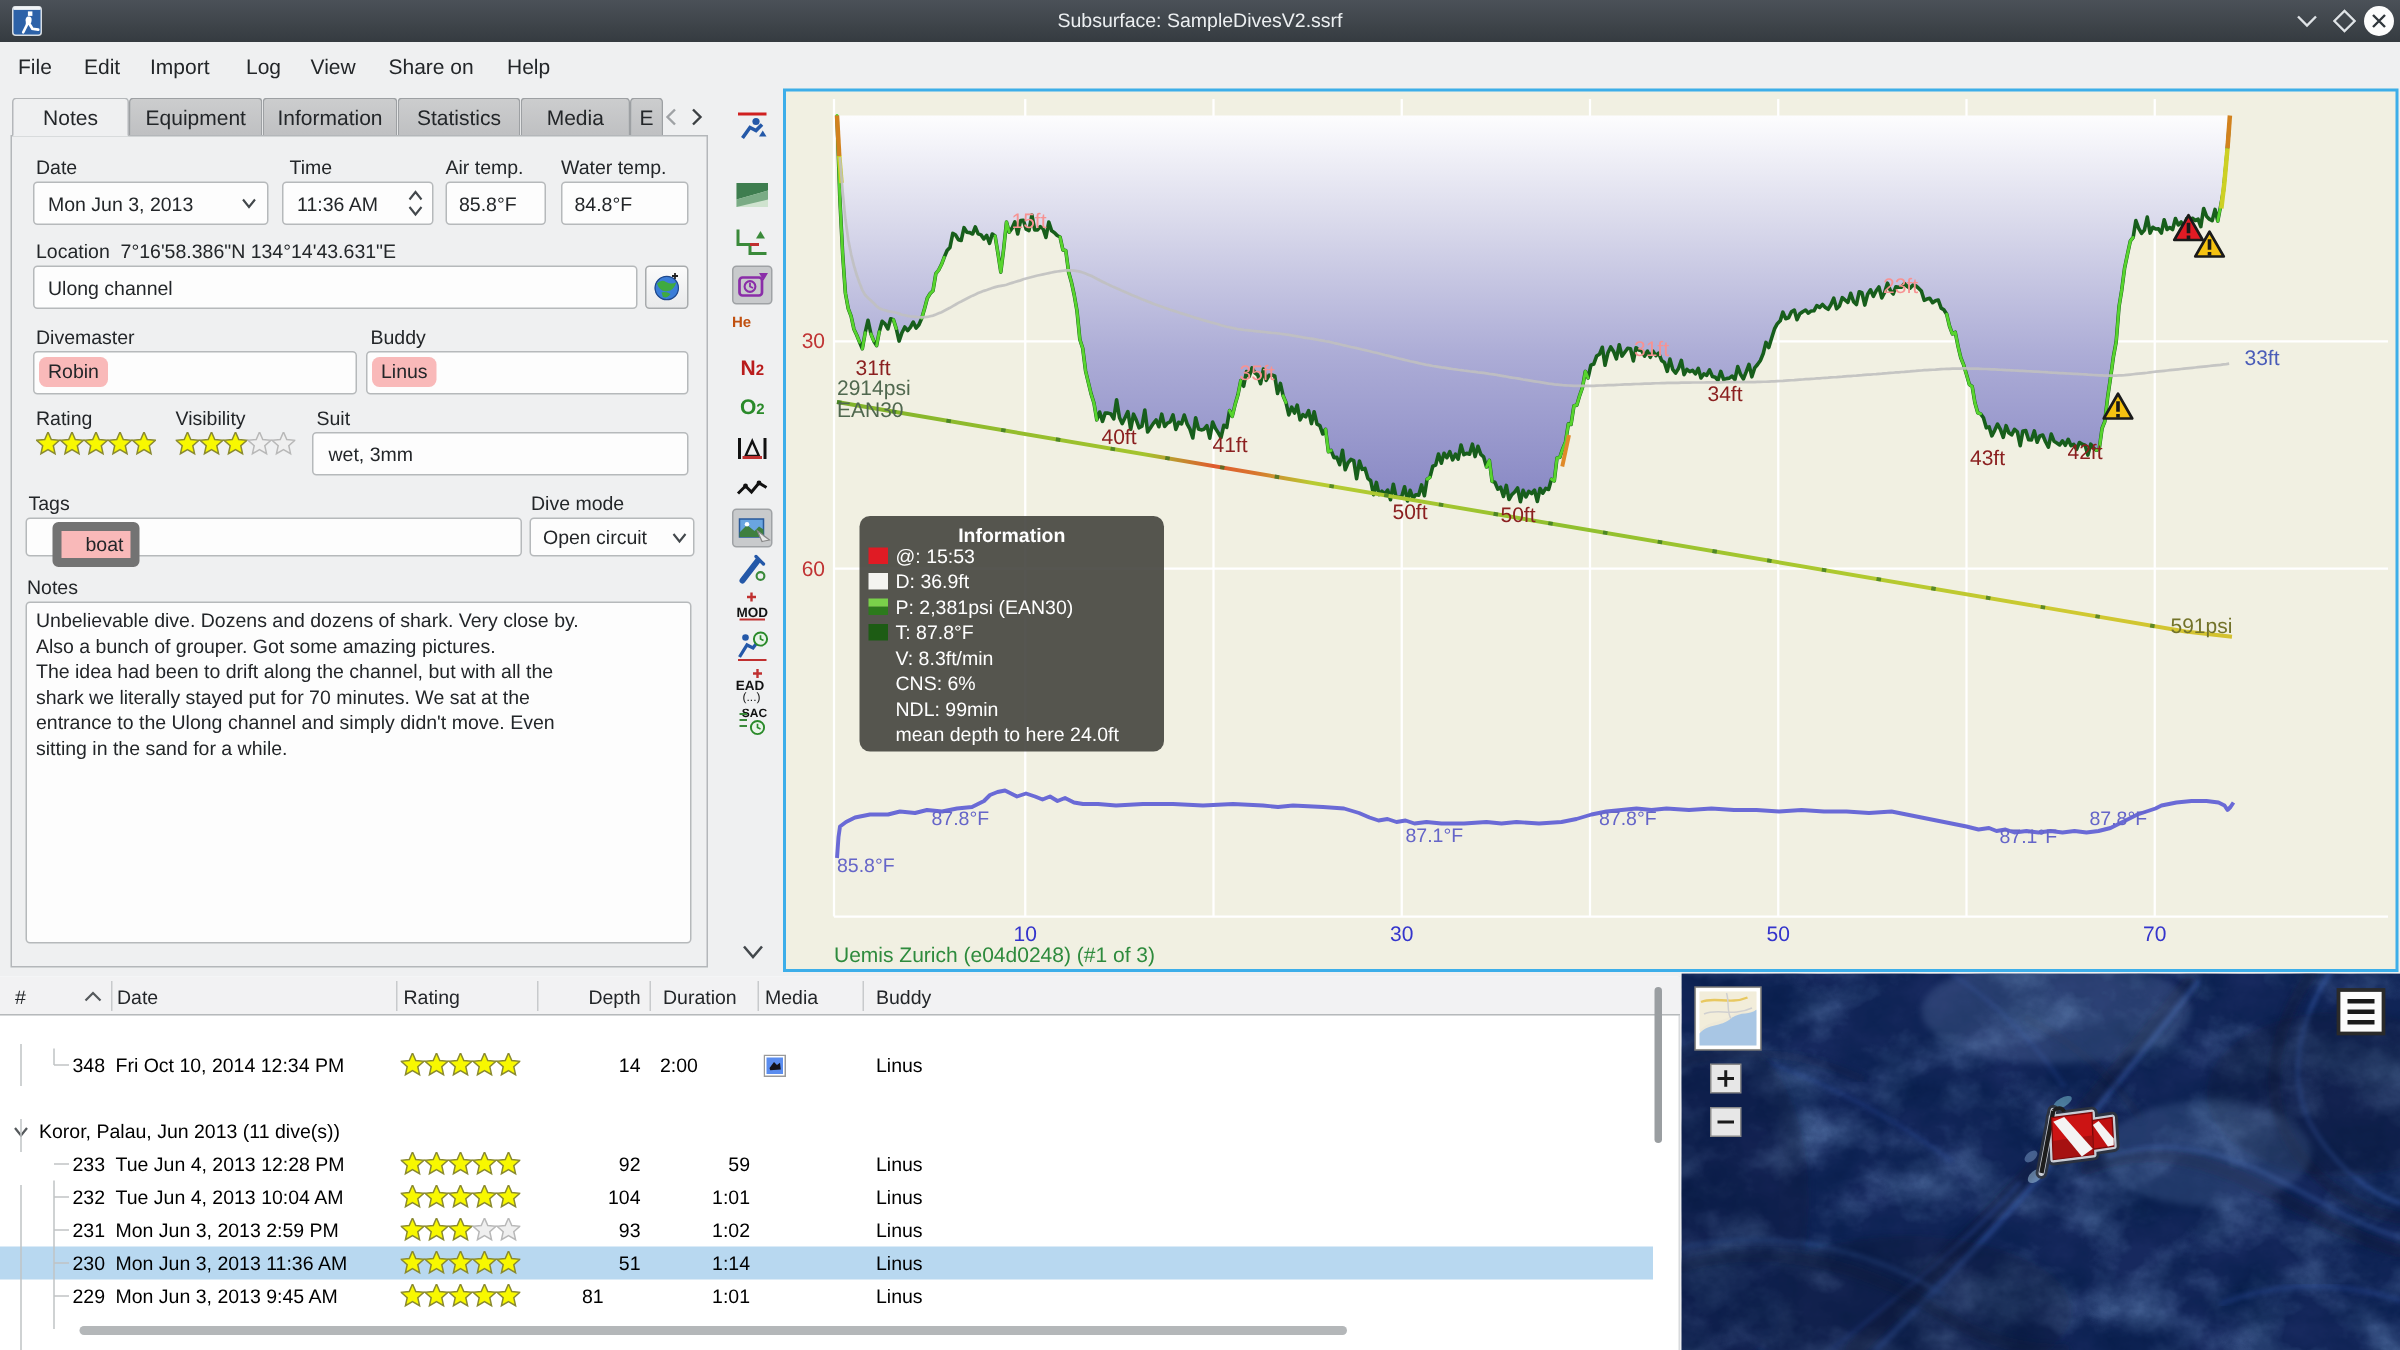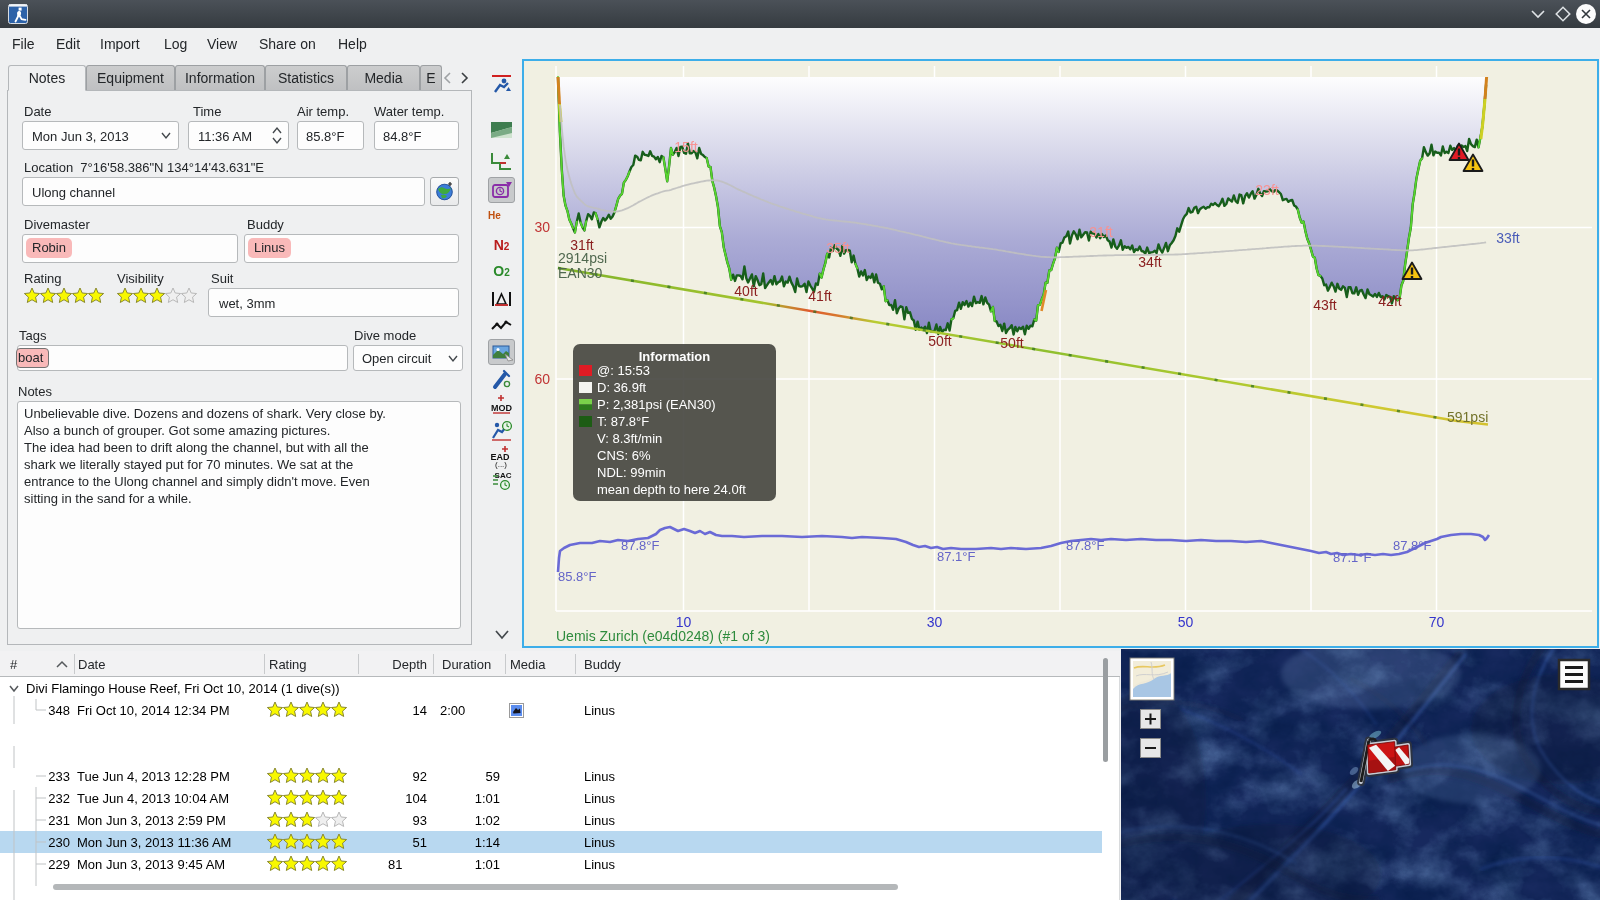--- a/index.html
+++ b/index.html
@@ -39,20 +39,21 @@
 </style></head><body>
 
 <div id="titlebar">
 <svg class="abs" style="left:8px;top:4px" width="20" height="20" viewBox="0 0 20 20">
  <rect x="0.5" y="0.5" width="19" height="19" rx="2" fill="#2d62a8" stroke="#d8dde2"></rect>
  <path d="M1 1.5 L19 1.5" stroke="#f2f4f6" stroke-width="2.2"></path>
  <rect x="10.6" y="3.6" width="3" height="3" fill="#fff"></rect>
  <path d="M9.2 10.5 C8.6 8 10 6.6 11.6 7 C13.2 7.4 13.4 9 12.8 11 L12 13 L9.2 12.5 Z" fill="#fff"></path>
  <path d="M10 12.5 L7.5 17.5 M12.2 12.8 L13.6 15.2 L17.5 15.8" stroke="#fff" stroke-width="1.8" fill="none" stroke-linecap="round"></path>
 </svg>
+<div class="title">Subsurface: SampleDivesV2.ssrf</div>
 <svg class="abs" style="left:1530px;top:8px" width="16" height="12" viewBox="0 0 16 12">
  <path d="M2 3 L8 9 L14 3" stroke="#dfe3e6" stroke-width="1.6" fill="none"></path>
 </svg>
 <svg class="abs" style="left:1554px;top:5px" width="18" height="18" viewBox="0 0 18 18">
  <rect x="4.2" y="4.2" width="9.6" height="9.6" fill="none" stroke="#dfe3e6" stroke-width="1.5" transform="rotate(45 9 9)"></rect>
 </svg>
 <svg class="abs" style="left:1575px;top:3px" width="22" height="22" viewBox="0 0 22 22">
  <circle cx="11" cy="11" r="10" fill="#fcfcfc"></circle>
  <path d="M7 7 L15 15 M15 7 L7 15" stroke="#30363b" stroke-width="1.6"></path>
 </svg>
@@ -153,21 +154,21 @@
       <polygon points="72.00,0.00 74.19,4.99 79.61,5.53 75.54,9.15 76.70,14.47 72.00,11.72 67.30,14.47 68.46,9.15 64.39,5.53 69.81,4.99" fill="#efefef" stroke="#b8b8b8" stroke-width="1"></polygon>
     </svg>
   </div>
 <div class="field" style="left:208px;top:288px;width:251px;height:29px">
 <div class="txt" style="left:10px">wet, 3mm</div>
 </div>
 <div class="lbl" style="left:19px;top:328px">Tags</div>
 <div class="lbl" style="left:354px;top:328px">Dive mode</div>
 <div class="field" style="left:17px;top:345px;width:331px;height:26px">
 </div>
-<div class="chip" style="left:16px;top:348px;border:1px solid #737373;border-radius:4px;padding:1px 5px 2px 1px">boat</div>
+<div class="chip" style="left:35px;top:348px;border:6px solid #737373;border-radius:4px;padding:1px 5px 2px 16px">boat</div>
 <div class="field" style="left:353px;top:345px;width:110px;height:26px">
 <div class="txt" style="left:8px">Open circuit</div>
 </div>
 <svg class="abs" style="left:447px;top:354px" width="12" height="9" viewBox="0 0 12 9">
 <path d="M2 2 L6 7 L10 2" stroke="#43484c" stroke-width="1.4" fill="none"></path>
   </svg>
 <div class="lbl" style="left:18px;top:384px">Notes</div>
 <div class="field" style="left:17px;top:401px;width:444px;height:228px">
 </div>
 <div class="abs" style="left:24px;top:405px;width:432px;font-size:13px;line-height:17px;color:#232629">Unbelievable dive. Dozens and dozens of shark. Very close by.<br>Also a bunch of grouper. Got some amazing pictures.<br>The idea had been to drift along the channel, but with all the<br>shark we literally stayed put for 70 minutes. We sat at the<br>entrance to the Ulong channel and simply didn't move. Even<br>sitting in the sand for a while.</div>
@@ -367,26 +368,20 @@
 <svg class="abs" style="left:55px;top:9px" width="14" height="9" viewBox="0 0 14 9">
 <path d="M2 7 L7 2 L12 7" stroke="#55595c" stroke-width="1.5" fill="none"></path>
       </svg>
 <div class="hsep" style="left:74px"></div>
 <div class="hsep" style="left:264px"></div>
 <div class="hsep" style="left:358px"></div>
 <div class="hsep" style="left:433px"></div>
 <div class="hsep" style="left:505px"></div>
 <div class="hsep" style="left:575px"></div>
 </div>
-<div class="drow" style="top:26px;">
-<svg class="abs" style="left:8px;top:7px" width="12" height="9" viewBox="0 0 12 9">
-        <path d="M2 2 L6 7 L10 2" stroke="#55595c" stroke-width="1.5" fill="none"></path>
-      </svg>
-<div style="left:26px">Divi Flamingo House Reef, Fri Oct 10, 2014 (1 dive(s))</div>
-</div>
 <div class="drow" style="top:48px;">
 <svg class="abs" style="left:34px;top:0px" width="14" height="22" viewBox="0 0 14 22">
         <path d="M2 11 L12 11" stroke="#c0c3c5" stroke-width="1" fill="none"></path>
       </svg>
 <div style="left:47px;width:23px;text-align:right">348</div>
 <div style="left:77px">Fri Oct 10, 2014 12:34 PM</div>
 <div class="abs" style="left:267px;top:3px;transform:none">
         <svg width="80" height="16" style="display:block">
           <polygon points="8.00,0.00 10.19,4.99 15.61,5.53 11.54,9.15 12.70,14.47 8.00,11.72 3.30,14.47 4.46,9.15 0.39,5.53 5.81,4.99" fill="#f8f800" stroke="#8a8a30" stroke-width="1"></polygon>
           <polygon points="24.00,0.00 26.19,4.99 31.61,5.53 27.54,9.15 28.70,14.47 24.00,11.72 19.30,14.47 20.46,9.15 16.39,5.53 21.81,4.99" fill="#f8f800" stroke="#8a8a30" stroke-width="1"></polygon>
@@ -396,20 +391,26 @@
         </svg>
       </div>
 <div style="left:388px;width:39px;text-align:right">14</div>
 <div style="left:440px;width:60px;text-align:left">2:00</div>
 <svg class="abs" style="left:509px;top:4px" width="15" height="15" viewBox="0 0 15 15">
 <rect x="0.5" y="0.5" width="14" height="14" fill="#fff" stroke="#9a9a9a" stroke-width="1"></rect>
 <rect x="2" y="2" width="11" height="11" fill="#5b8def"></rect>
 <path d="M4 9 L7 5 L9 7 L11 5.5 L11.5 10 L4.5 10.5 Z" fill="#14141c"></path>
       </svg>
 <div style="left:584px">Linus</div>
+</div>
+<div class="drow" style="top:92px;">
+<svg class="abs" style="left:8px;top:7px" width="12" height="9" viewBox="0 0 12 9">
+        <path d="M2 2 L6 7 L10 2" stroke="#55595c" stroke-width="1.5" fill="none"></path>
+      </svg>
+<div style="left:26px">Koror, Palau, Jun 2013 (11 dive(s))</div>
 </div>
 <div class="drow" style="top:114px;">
 <svg class="abs" style="left:34px;top:0px" width="14" height="22" viewBox="0 0 14 22">
         <path d="M2 11 L12 11" stroke="#c0c3c5" stroke-width="1" fill="none"></path>
       </svg>
 <div style="left:47px;width:23px;text-align:right">233</div>
 <div style="left:77px">Tue Jun 4, 2013 12:28 PM</div>
 <div class="abs" style="left:267px;top:3px;transform:none">
         <svg width="80" height="16" style="display:block">
           <polygon points="8.00,0.00 10.19,4.99 15.61,5.53 11.54,9.15 12.70,14.47 8.00,11.72 3.30,14.47 4.46,9.15 0.39,5.53 5.81,4.99" fill="#f8f800" stroke="#8a8a30" stroke-width="1"></polygon>

